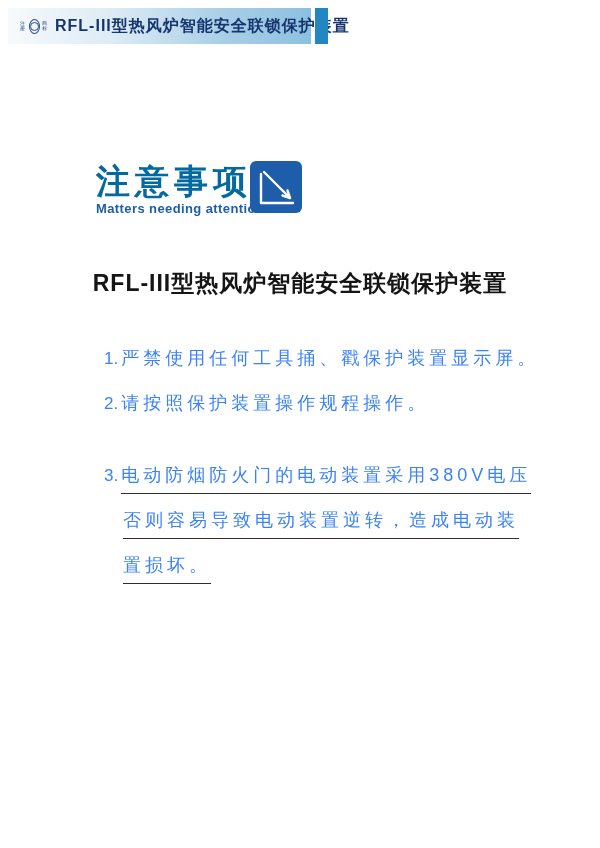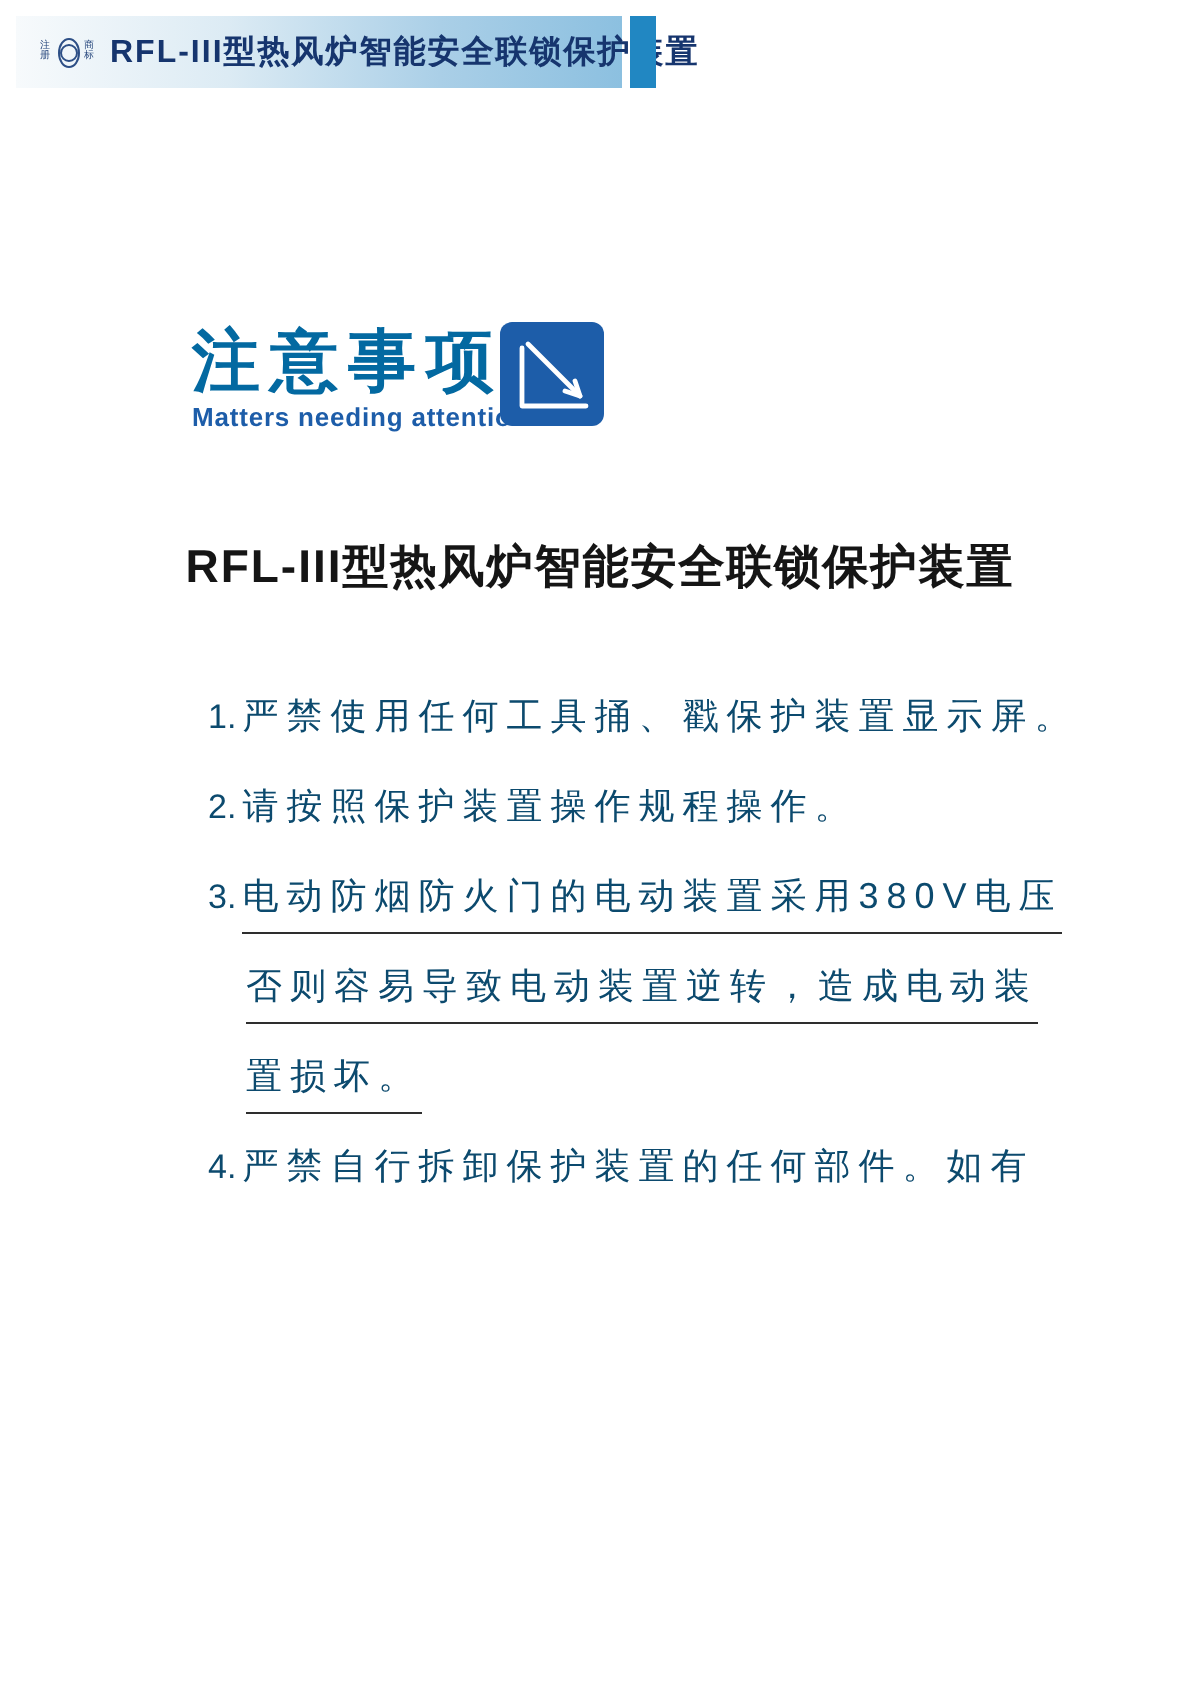--- a/index.html
+++ b/index.html
@@ -81,39 +81,40 @@
     font-size: 23px; font-weight: bold;
     color: #151515;
     letter-spacing: 1px;
     white-space: nowrap;
   }
 
   
   .notes-list {
     position: absolute; left: 104px; top: 346px;
     width: 420px;
-    color: #0c4a6e;
+    color: #3b82f6;
   }
   .row {
     height: 45px;
     font-size: 18px;
     letter-spacing: 4px;
     white-space: nowrap;
   }
   .row .num {
     display: inline-block;
     letter-spacing: 0;
     font-size: 17px;
     margin-right: 3px;
   }
   .row.cont { padding-left: 19px; }
   .row .txt { display: inline-block; }
   .row .txt.u {
     padding-bottom: 6px;
     border-bottom: 1.7px solid #2e2e2e;
+    margin-top: 27px;
   }
 </style>
 </head>
 <body>
 
 <div class="page">
 
   <div class="header-bar">
     <span class="logo">
       <span class="tiny">注册</span>
@@ -148,18 +149,15 @@
     </div>
     <div class="row">
       <span class="num">3.</span><span class="txt u">电动防烟防火门的电动装置采用380V电压</span>
     </div>
     <div class="row cont">
       <span class="txt u">否则容易导致电动装置逆转，造成电动装</span>
     </div>
     <div class="row cont">
       <span class="txt u">置损坏。</span>
     </div>
-    <div class="row">
-      <span class="num">4.</span><span class="txt">严禁自行拆卸保护装置的任何部件。如有</span>
-    </div>
   </div>
 
 </div>
 
 </body></html>

